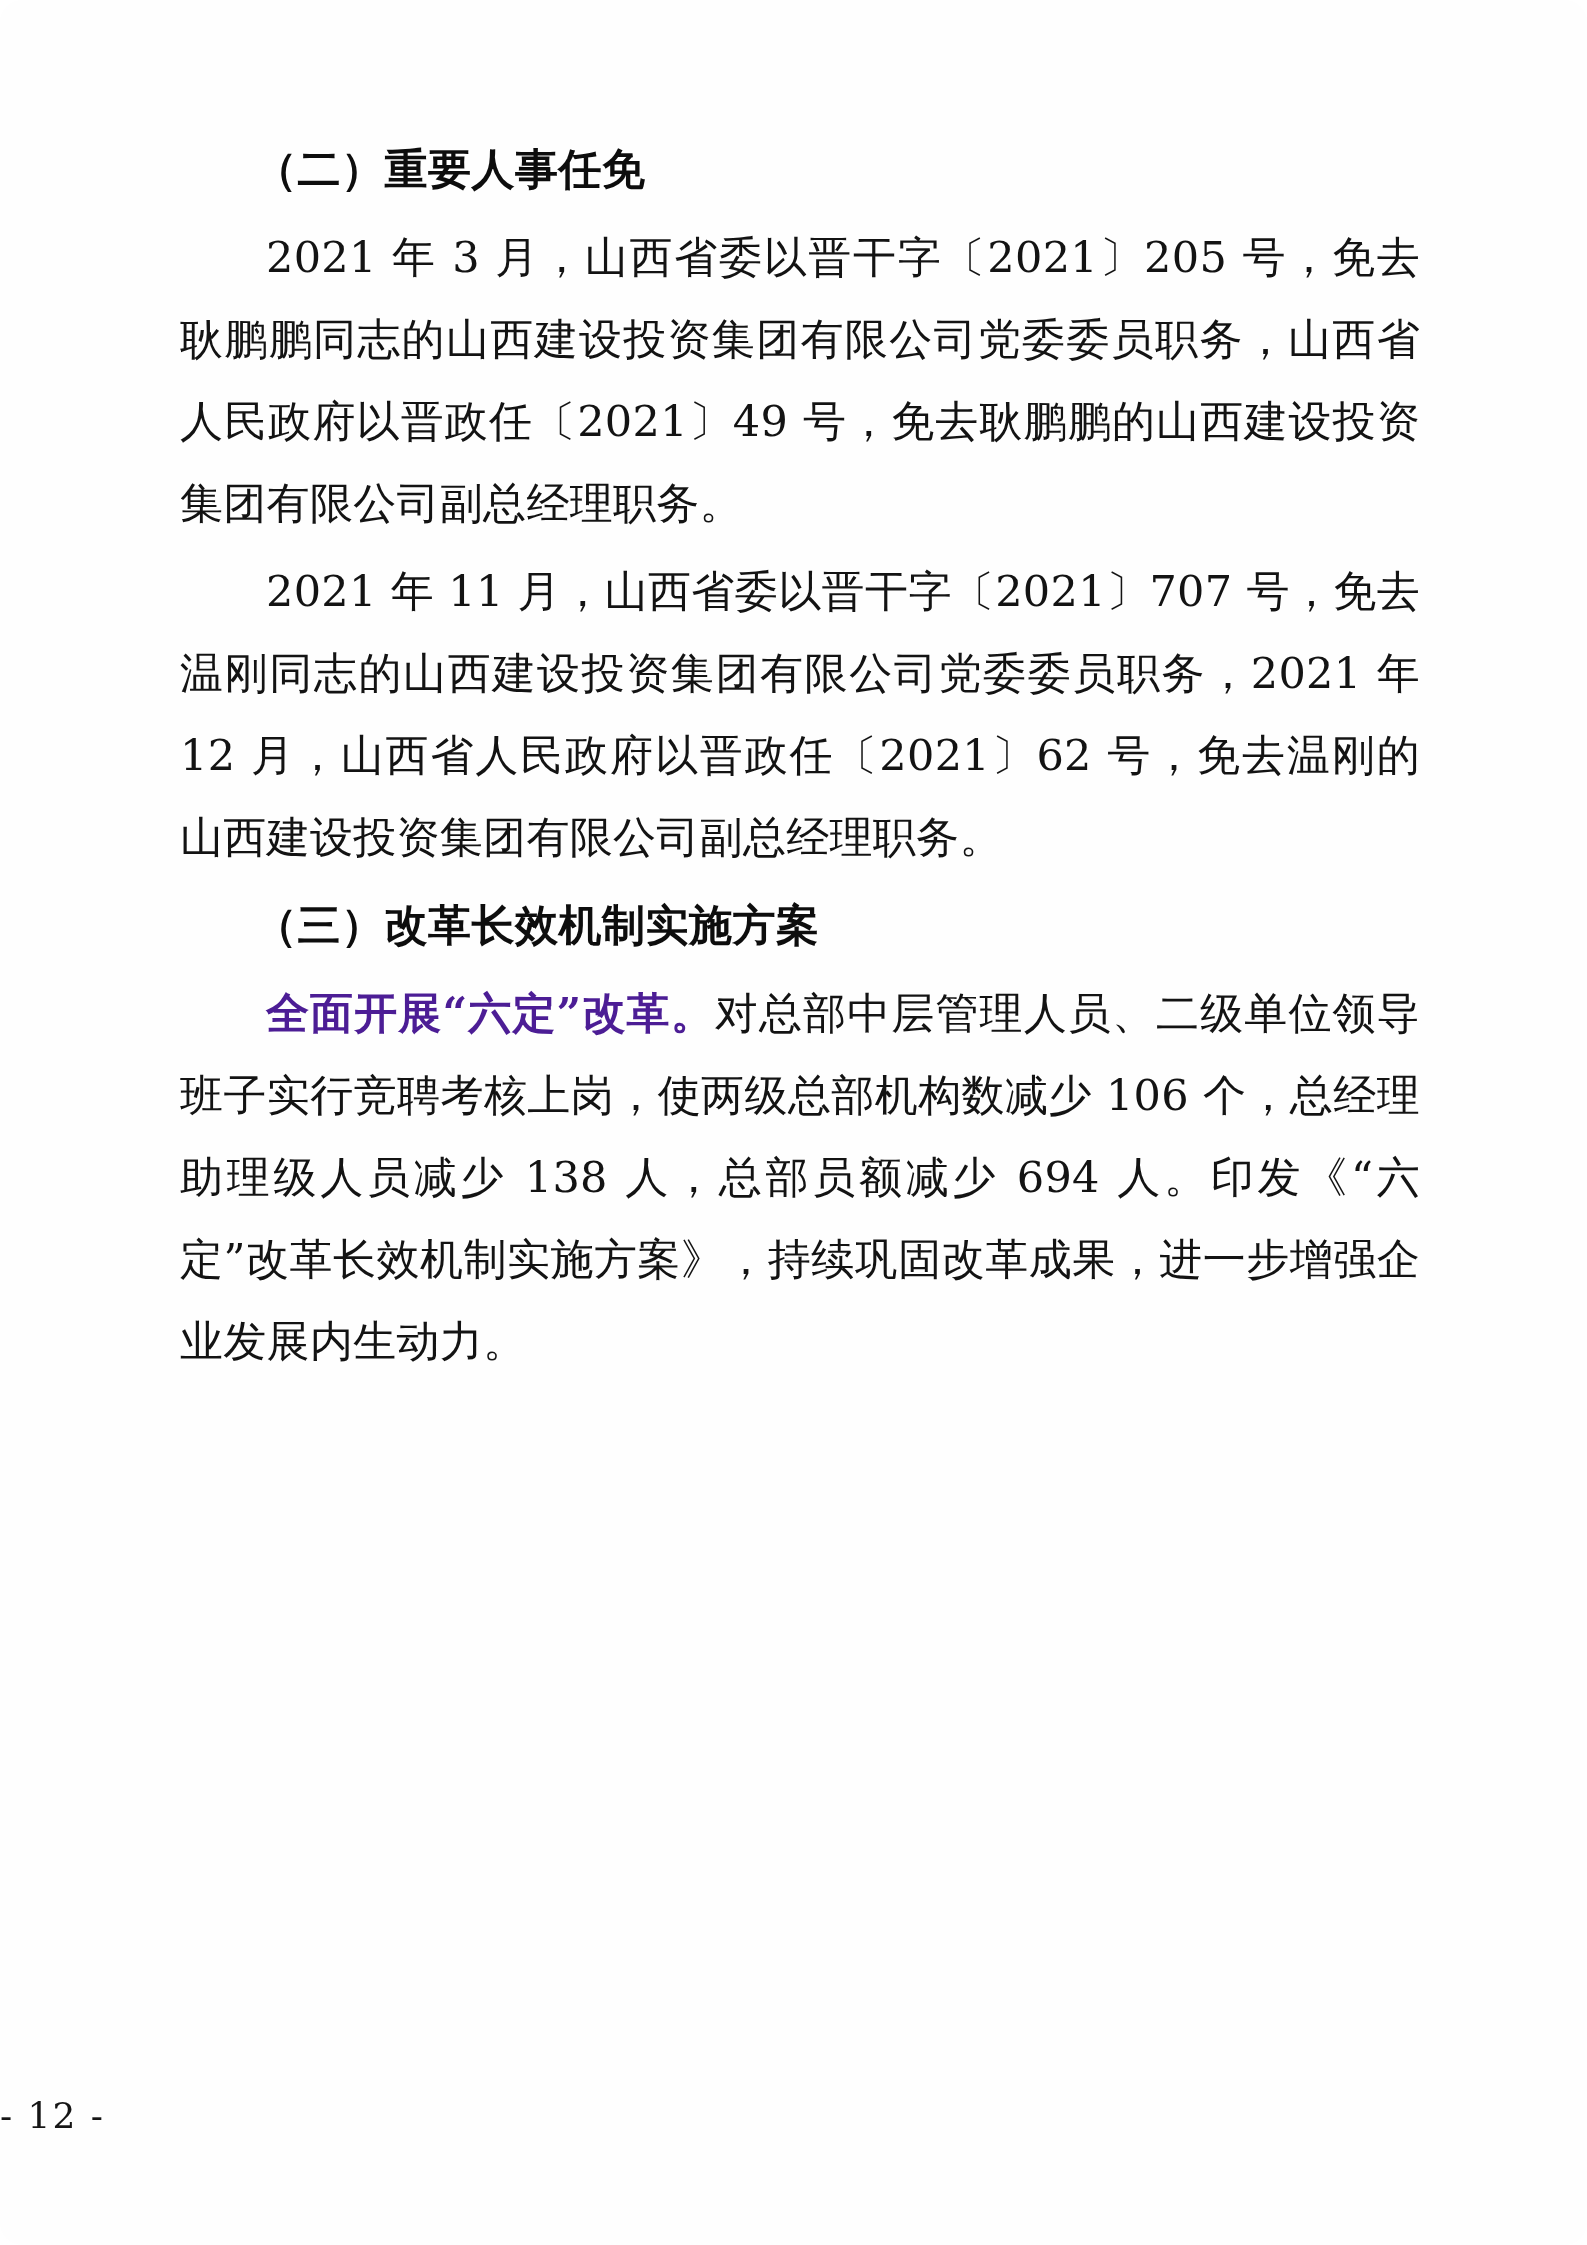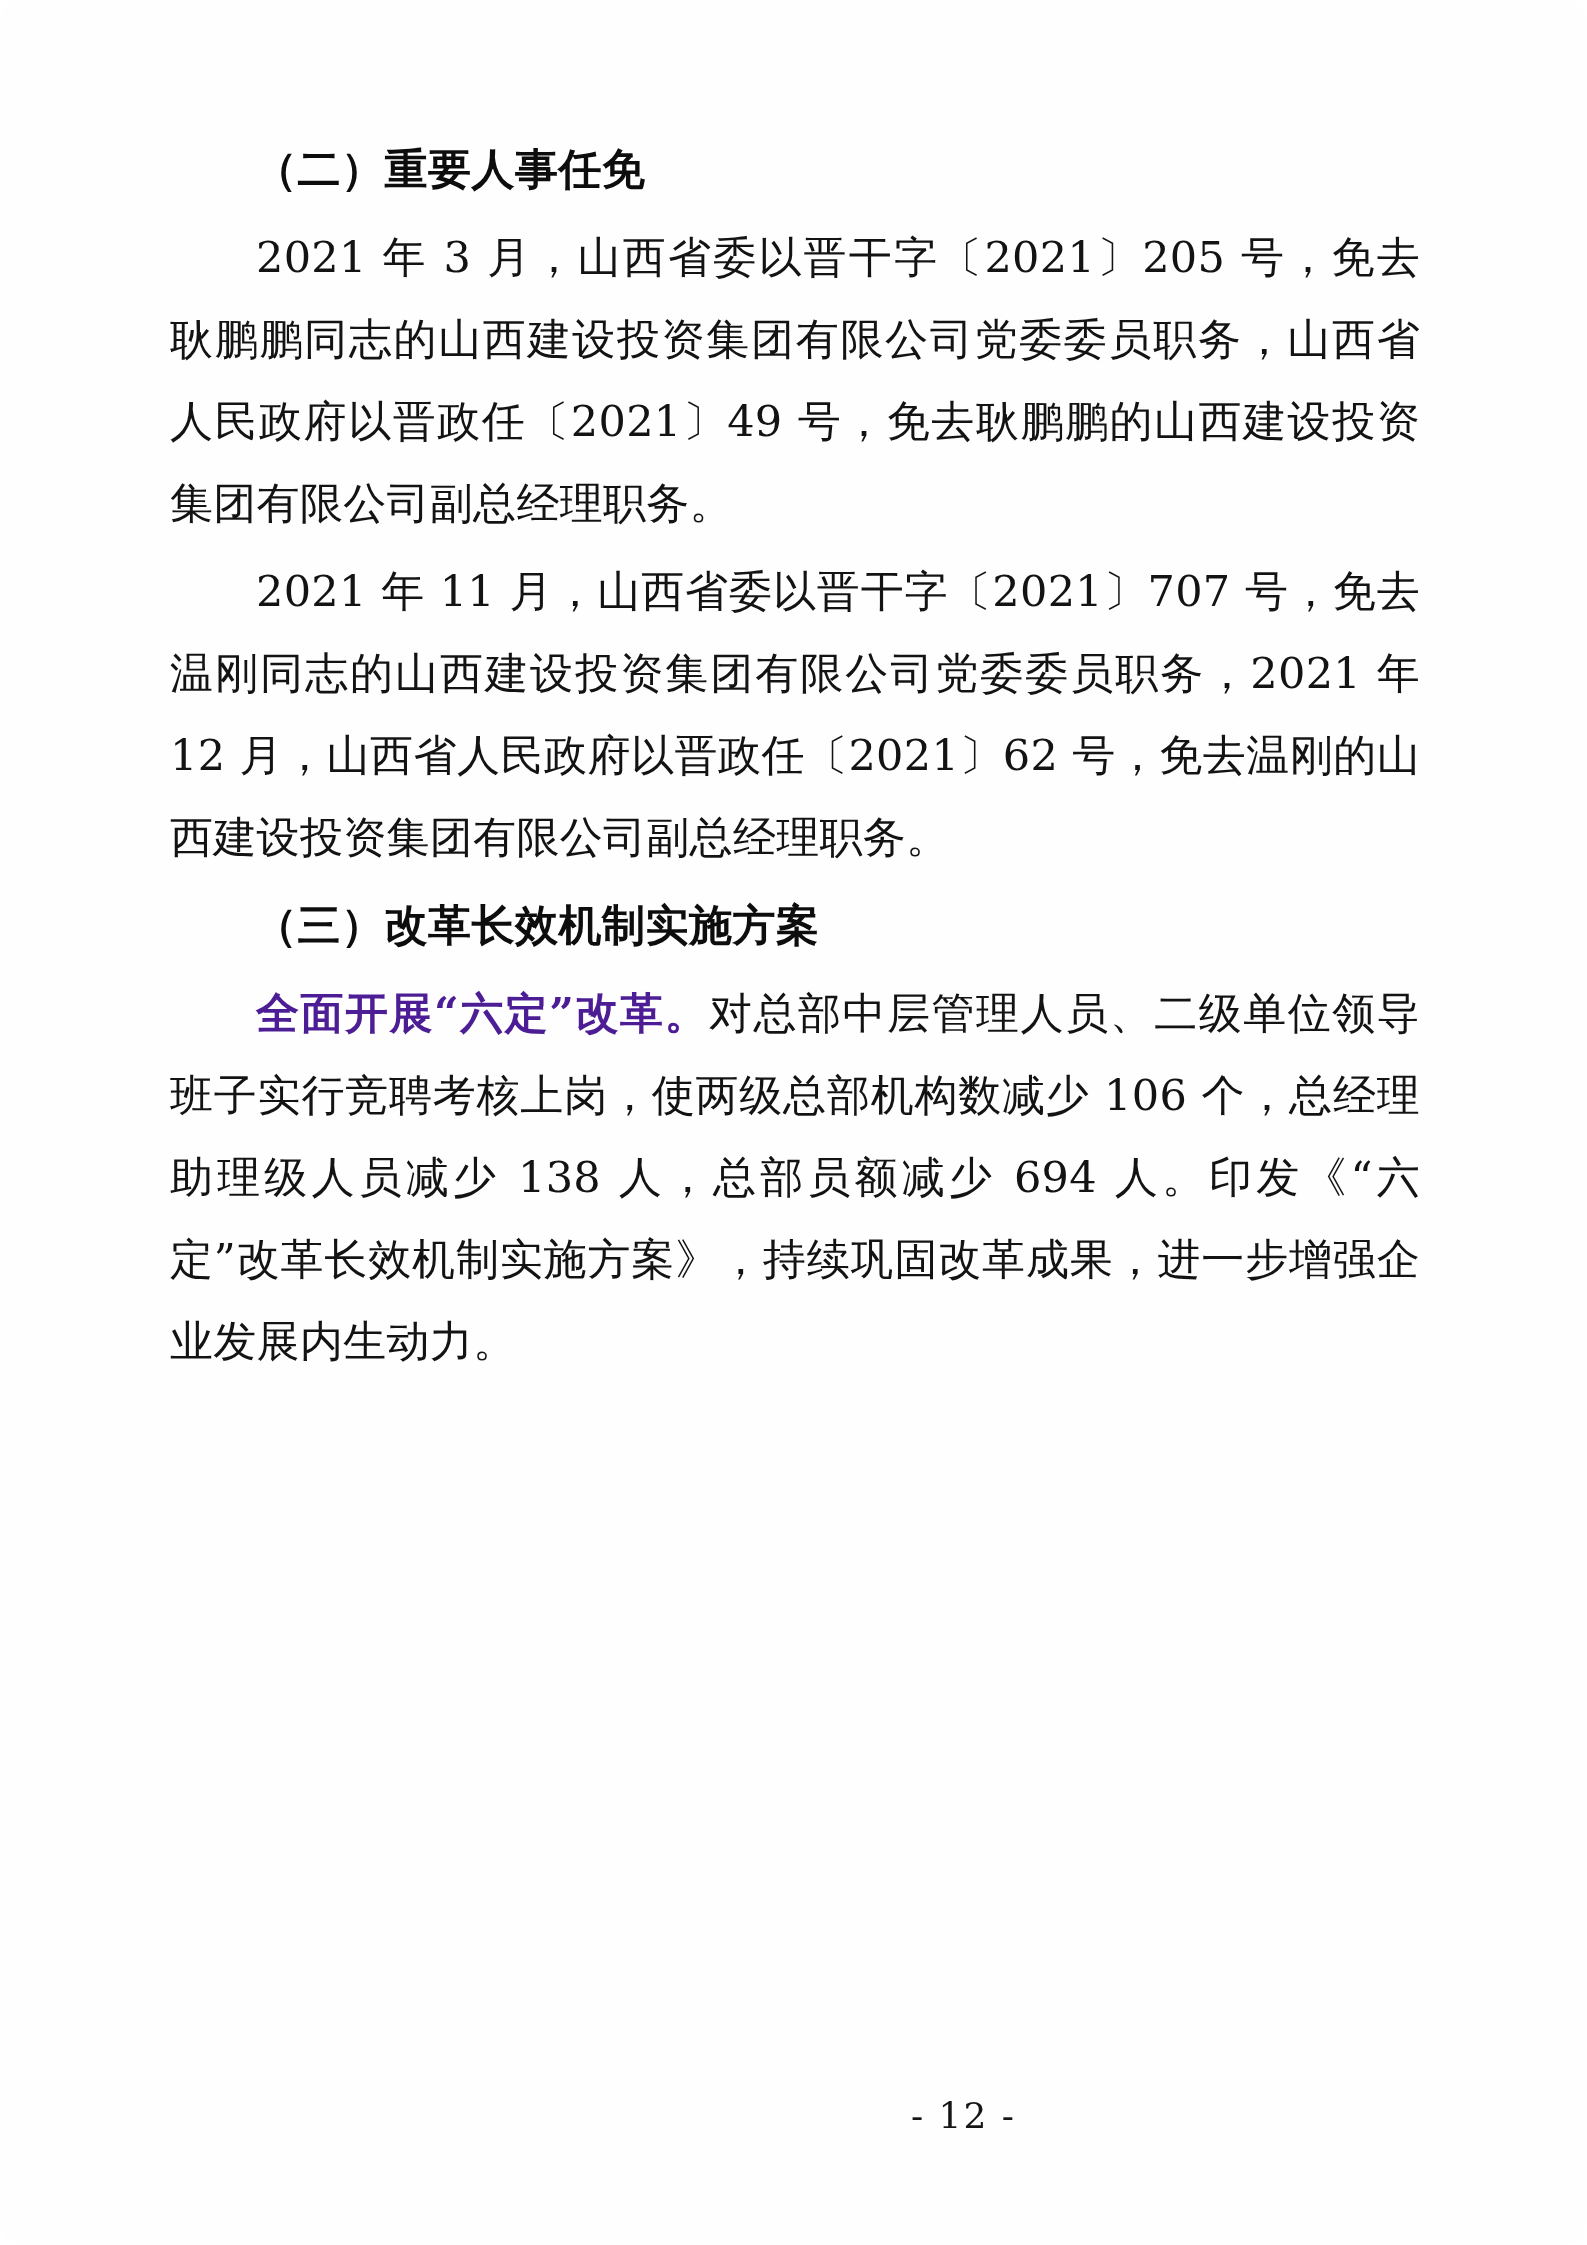--- a/index.html
+++ b/index.html
@@ -31,40 +31,39 @@
     font-weight: 700;
     letter-spacing: 0.5px;
     text-indent: 86px;
     margin: 0 0 6px 0;
     color: #0d0d0d;
   }
   .para {
     font-size: 43px;
     line-height: 82px;
     text-indent: 86px;
-    margin: 0 0 6px 2px;
+    margin: 0 0 6px 12px;
     text-align: justify;
     text-justify: inter-ideograph;
     color: #131313;
     letter-spacing: 0.3px;
   }
   .para .lead {
     font-weight: 700;
     color: #4c1d95;
   }
   .page-number {
     position: absolute;
     left: 0;
     right: 0;
     top: 2095px;
-    text-align: center;
+    text-align: left;
     font-size: 36px;
     color: #151515;
     letter-spacing: 2px;
-    padding-left: 340px;
   }
 </style>
 </head>
 <body>
 
 <div class="page">
   <div class="content">
 
     <p class="heading">（二）重要人事任免</p>
 

